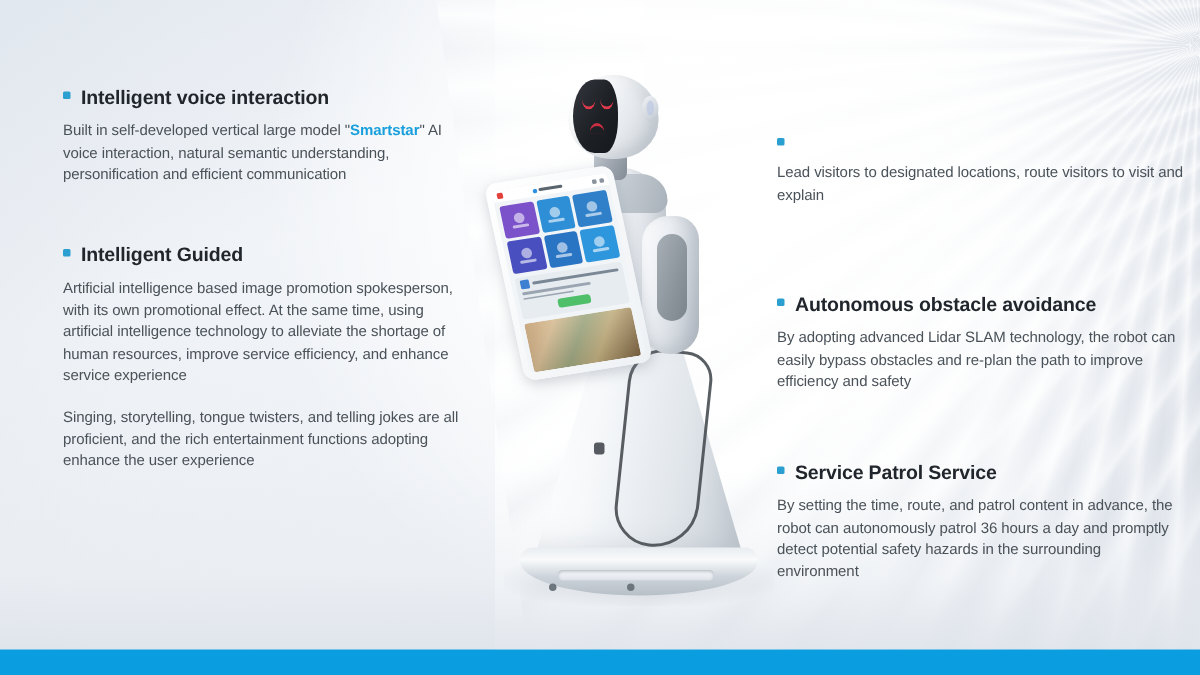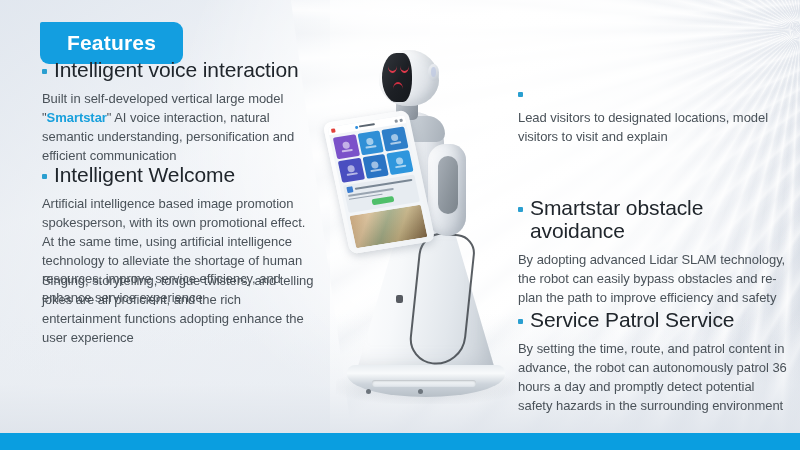--- a/index.html
+++ b/index.html
@@ -138,28 +138,28 @@
   }
   .bullet {
     width: 5px; height: 5px;
     background: #2a9fd0;
     flex: 0 0 auto;
     position: relative;
     top: -3px;
     border-radius: 1px;
   }
   .feature-title {
-    font-size: 21px;
-    font-weight: normal;
+    font-size: 13px;
+    font-weight: bold;
     color: #20262c;
     letter-spacing: -0.1px;
     line-height: 1.1;
   }
   .feature-body {
-    font-size: 13px;
+    font-size: 10px;
     line-height: 1.45;
     color: #4a5259;
     letter-spacing: -0.05px;
   }
   .hl {
     color: #18a0dc;
     font-weight: bold;
   }
 
   
@@ -397,23 +397,20 @@
 
 <div class="slide">
 
   <div class="bg-base"></div>
   <div class="bg-left-soft"></div>
   <div class="bg-rays"></div>
   <div class="bg-rays2"></div>
   <div class="bg-glow"></div>
   <div class="bg-bottom-haze"></div>
 
-  <div class="features-badge">
-    <span class="label">Features</span>
-  </div>
 
   <div class="robot">
     <div class="r-shadow"></div>
     <div class="r-base"></div>
     <div class="r-base-line"></div>
     <div class="r-base-sensor"></div>
     <div class="r-foot"></div>
     <div class="r-foot-slot"></div>
     <div class="r-foot-dot a"></div>
     <div class="r-foot-dot b"></div>
@@ -491,43 +488,43 @@
       <div class="feature-head">
         <span class="bullet"></span>
         <span class="feature-title">Intelligent voice interaction</span>
       </div>
       <div class="feature-body"><span>Built in self-developed vertical large model "</span><span class="hl">Smartstar</span><span>" AI voice interaction, natural semantic understanding, personification and efficient communication</span></div>
     </div>
 
     <div class="feature" style="top:163px">
       <div class="feature-head">
         <span class="bullet"></span>
-        <span class="feature-title">Intelligent Welcome</span>
+        <span class="feature-title">Intelligent Guided</span>
       </div>
       <div class="feature-body">Artificial intelligence based image promotion spokesperson, with its own promotional effect. At the same time, using artificial intelligence technology to alleviate the shortage of human resources, improve service efficiency, and enhance service experience</div>
     </div>
 
     <div class="feature" style="top:272px">
       <div class="feature-body">Singing, storytelling, tongue twisters, and telling jokes are all proficient, and the rich entertainment functions adopting enhance the user experience</div>
     </div>
   </div>
 
   <div class="col col-right">
 
     <div class="feature" style="top:95px">
       <div class="feature-head">
         <span class="bullet"></span>
       </div>
-      <div class="feature-body">Lead visitors to designated locations, model visitors to visit and explain</div>
+      <div class="feature-body">Lead visitors to designated locations, route visitors to visit and explain</div>
     </div>
 
     <div class="feature" style="top:196px">
       <div class="feature-head">
         <span class="bullet"></span>
-        <span class="feature-title">Smartstar obstacle avoidance</span>
+        <span class="feature-title">Autonomous obstacle avoidance</span>
       </div>
       <div class="feature-body">By adopting advanced Lidar SLAM technology, the robot can easily bypass obstacles and re-plan the path to improve efficiency and safety</div>
     </div>
 
     <div class="feature" style="top:308px">
       <div class="feature-head">
         <span class="bullet"></span>
         <span class="feature-title">Service Patrol Service</span>
       </div>
       <div class="feature-body">By setting the time, route, and patrol content in advance, the robot can autonomously patrol 36 hours a day and promptly detect potential safety hazards in the surrounding environment</div>

